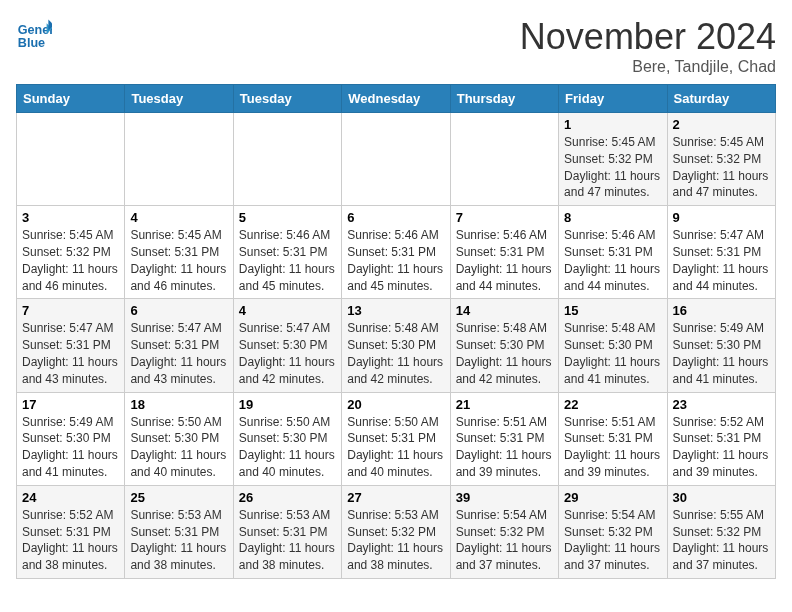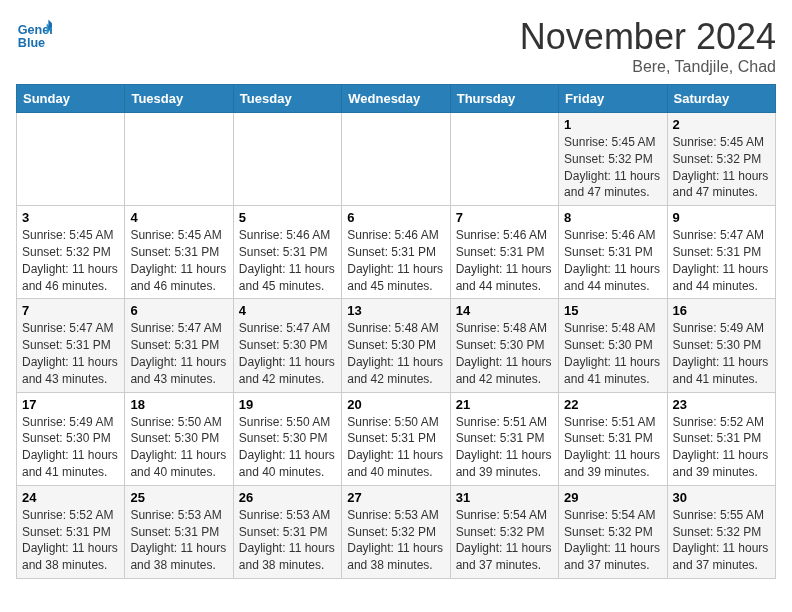--- a/index.html
+++ b/index.html
@@ -227,21 +227,21 @@
         </td>
         <td>
           <span class="day-number">26</span>
           <div class="day-info">Sunrise: 5:53 AM<br>Sunset: 5:31 PM<br>Daylight: 11 hours and 38 minutes.</div>
         </td>
         <td>
           <span class="day-number">27</span>
           <div class="day-info">Sunrise: 5:53 AM<br>Sunset: 5:32 PM<br>Daylight: 11 hours and 38 minutes.</div>
         </td>
         <td>
-          <span class="day-number">31</span>
+          <span class="day-number">39</span>
           <div class="day-info">Sunrise: 5:54 AM<br>Sunset: 5:32 PM<br>Daylight: 11 hours and 37 minutes.</div>
         </td>
         <td>
           <span class="day-number">29</span>
           <div class="day-info">Sunrise: 5:54 AM<br>Sunset: 5:32 PM<br>Daylight: 11 hours and 37 minutes.</div>
         </td>
         <td>
           <span class="day-number">30</span>
           <div class="day-info">Sunrise: 5:55 AM<br>Sunset: 5:32 PM<br>Daylight: 11 hours and 37 minutes.</div>
         </td>

